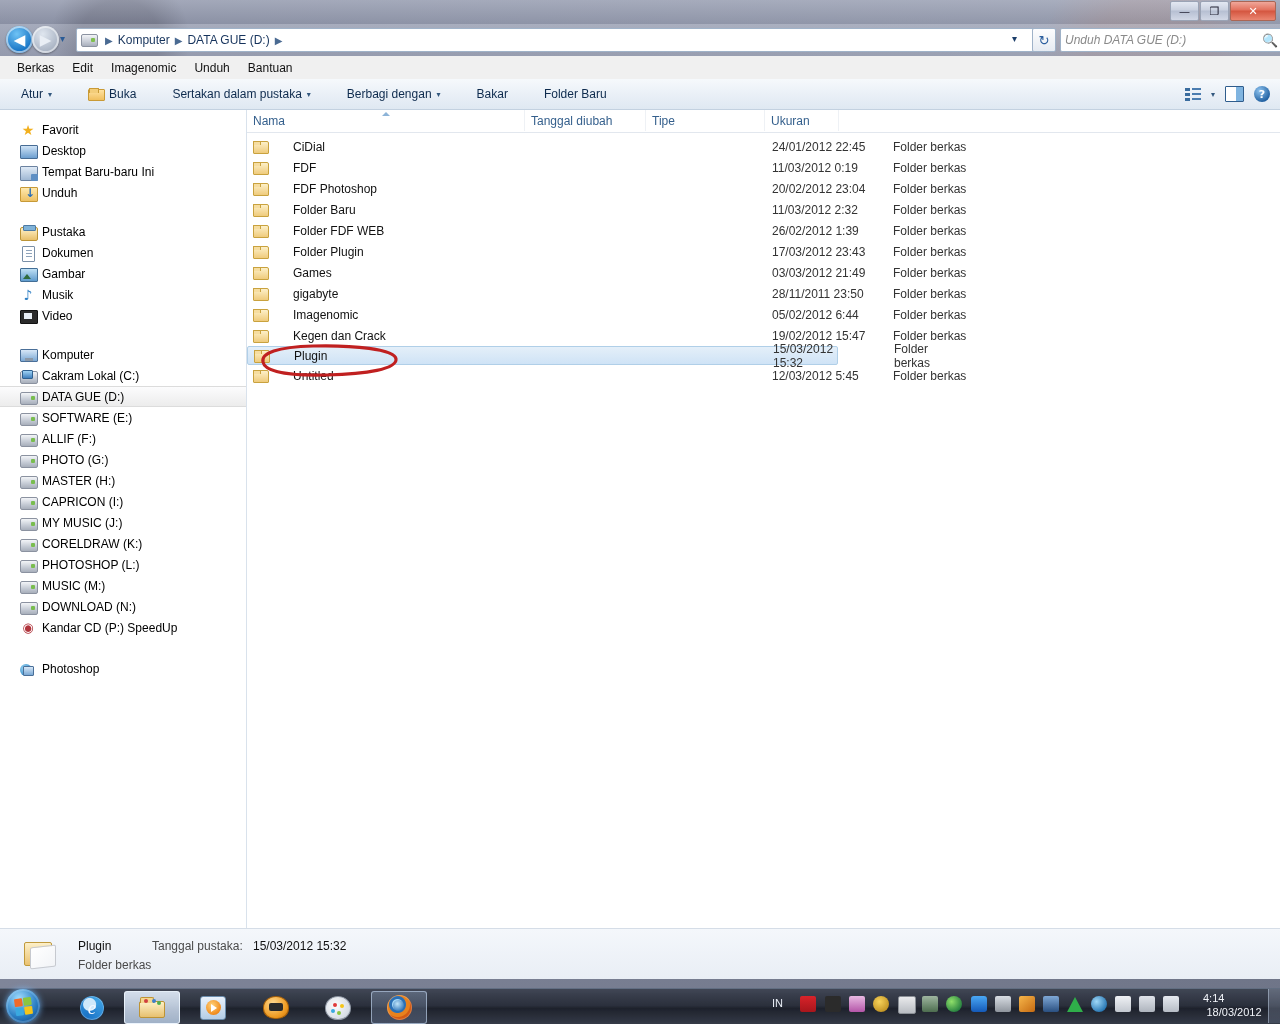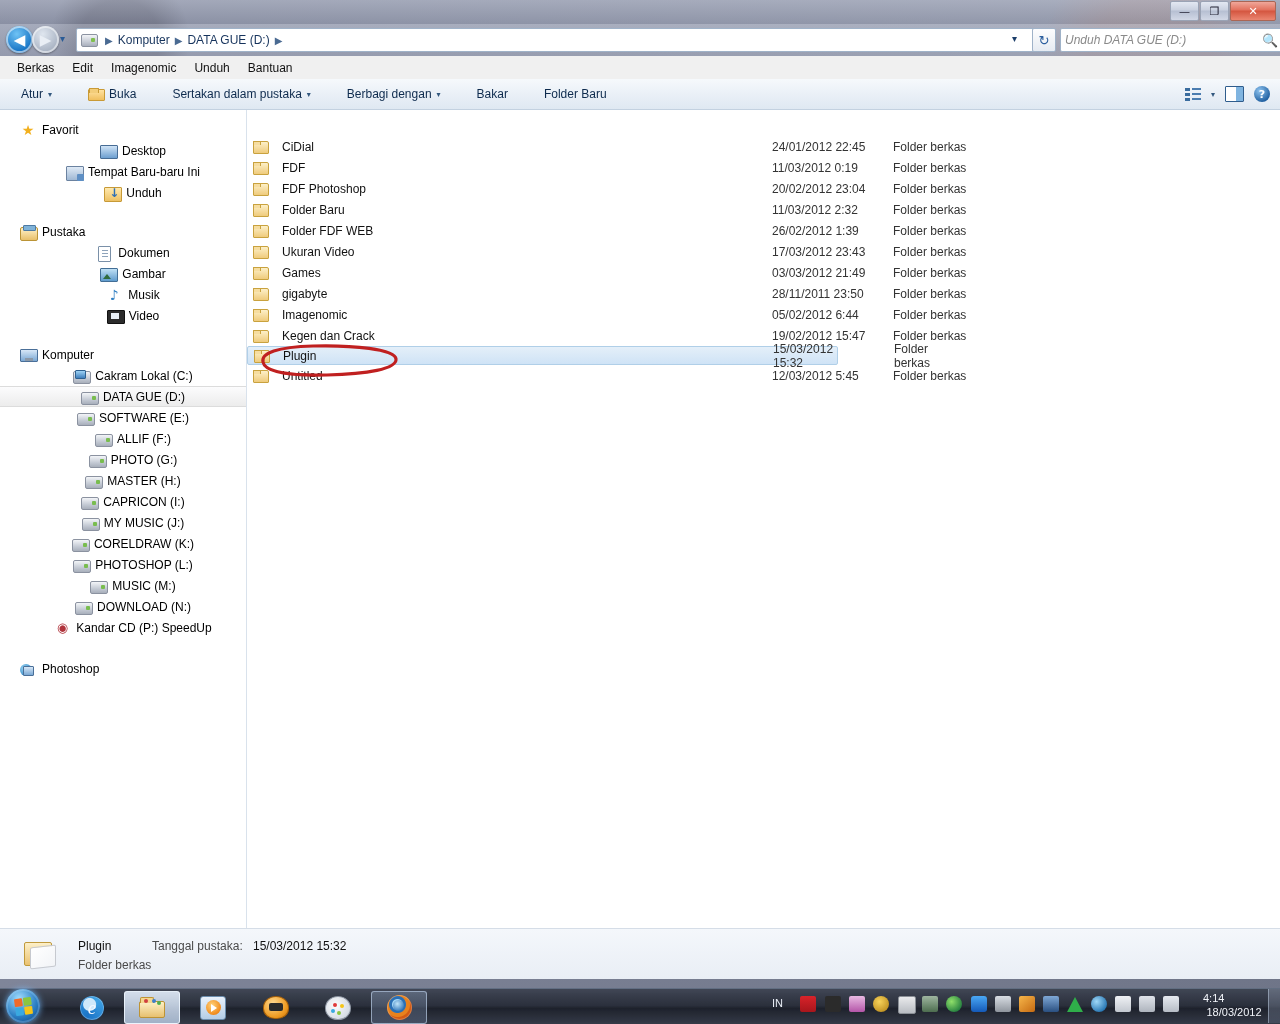--- a/index.html
+++ b/index.html
@@ -78,21 +78,21 @@
     font-size:11px;font-weight:bold;display:flex;align-items:center;justify-content:center;
     font-family:"DejaVu Sans",sans-serif;}
   
   #sidebar{position:absolute;left:0;top:110px;width:246px;height:818px;background:#fff;overflow:hidden;}
   #divider{position:absolute;left:246px;top:110px;width:1px;height:818px;background:#d9e2ec;}
   #content{position:absolute;left:247px;top:110px;width:1033px;height:818px;background:#fff;}
   
   .grp{margin-top:9px;}
   .node{height:21px;display:flex;align-items:center;font-size:12px;color:#000;padding-left:20px;gap:6px;}
   .node.root{padding-left:20px;font-weight:normal;}
-  .node.child{justify-content:center;}
+  .node.child{}
   .node.sel{background:linear-gradient(180deg,#fcfcfd 0%,#ececec 100%);
     border-top:1px solid #dcdcdc;border-bottom:1px solid #dcdcdc;height:19px;}
   .ic{width:16px;height:16px;flex:none;position:relative;display:inline-block;}
   .ic-star{color:#f2b01e;font-size:14px;line-height:16px;text-align:center;
     font-family:"DejaVu Sans",sans-serif;}
   .ic-desktop{background:linear-gradient(180deg,#cfe3f6,#6d9fd0);border:1px solid #476c95;border-radius:1px;
     height:12px;margin-top:2px;}
   .ic-recent{background:linear-gradient(180deg,#dfeaf6,#9fb8d4);border:1px solid #6b82a0;border-radius:1px;height:13px;margin-top:2px;}
   .ic-recent:after{content:"";position:absolute;right:-1px;bottom:-1px;width:7px;height:7px;background:#5e8fc4;border-radius:1px;}
   .ic-dl{background:linear-gradient(180deg,#ffe9ae,#edc164);border:1px solid #c79a37;border-radius:1px;height:13px;margin-top:2px;}
@@ -121,21 +121,21 @@
   
   #colhead{position:absolute;left:0;top:0;width:1033px;height:22px;background:#fff;border-bottom:1px solid #e2e7ee;}
   .col{position:absolute;top:0;height:21px;font-size:12px;color:#345f8c;display:flex;align-items:center;padding-left:6px;
        border-right:1px solid #eef1f5;box-sizing:border-box;}
   #sortmark{position:absolute;left:135px;top:2px;width:9px;height:5px;}
   #sortmark:after{content:"";position:absolute;left:0;top:0;border-left:4px solid transparent;border-right:4px solid transparent;border-bottom:4px solid #8db4d8;}
   .rows{position:absolute;left:0;top:26px;width:1033px;}
   .row{height:21px;display:flex;align-items:center;position:relative;}
   .row.sel{background:linear-gradient(180deg,#e4eff9 0%,#cfe3f6 100%);border:1px solid #b0cfe8;border-radius:2px;
     width:591px;height:19px;box-sizing:border-box;}
-  .cell-name{position:absolute;left:6px;display:flex;align-items:center;gap:13px;font-size:12px;color:#111;}
+  .cell-name{position:absolute;left:6px;display:flex;align-items:center;gap:24px;font-size:12px;color:#111;}
   .cell-date{position:absolute;left:525px;font-size:12px;color:#333;}
   .cell-type{position:absolute;left:646px;font-size:12px;color:#333;}
   .cell-size{position:absolute;left:765px;font-size:12px;color:#333;}
   .fld{width:16px;height:14px;position:relative;flex:none;}
   .fld:before{content:"";position:absolute;left:0;bottom:0;width:14px;height:11px;border-radius:1px 2px 1px 1px;
     background:linear-gradient(180deg,#fdf0c8,#efcb7c);border:1px solid #c9a23e;}
   .fld:after{content:"";position:absolute;left:0;top:1px;width:6px;height:3px;border-radius:1px 1px 0 0;
     background:#f6dda0;border:1px solid #c9a23e;border-bottom:none;}
   
   #annot{position:absolute;left:255px;top:340px;width:150px;height:40px;pointer-events:none;}
@@ -447,20 +447,27 @@
             <span class="ic ic-net" style="position:absolute;left:0;top:1px"></span>
           </span>
         <span>Photoshop</span>
       </div>
     </div>
   </div>
 
   <div id="divider"></div>
 
   <div id="content">
+    <div id="colhead">
+      <div class="col" style="left:0;width:278px">Nama</div>
+      <div class="col" style="left:278px;width:121px">Tanggal diubah</div>
+      <div class="col" style="left:399px;width:119px">Tipe</div>
+      <div class="col" style="left:518px;width:74px">Ukuran</div>
+      <div id="sortmark"></div>
+    </div>
 
     <div class="rows">
       <div class="row">
         <span class="cell-name">
             <span class="fld"></span>
             <span>CiDial</span>
           </span>
         <span class="cell-date">24/01/2012 22:45</span>
         <span class="cell-type">Folder berkas</span>
         <span class="cell-size"></span>
@@ -497,21 +504,21 @@
             <span class="fld"></span>
             <span>Folder FDF  WEB</span>
           </span>
         <span class="cell-date">26/02/2012 1:39</span>
         <span class="cell-type">Folder berkas</span>
         <span class="cell-size"></span>
       </div>
       <div class="row">
         <span class="cell-name">
             <span class="fld"></span>
-            <span>Ukuran Video</span>
+            <span>Folder Plugin</span>
           </span>
         <span class="cell-date">17/03/2012 23:43</span>
         <span class="cell-type">Folder berkas</span>
         <span class="cell-size"></span>
       </div>
       <div class="row">
         <span class="cell-name">
             <span class="fld"></span>
             <span>Games</span>
           </span>

